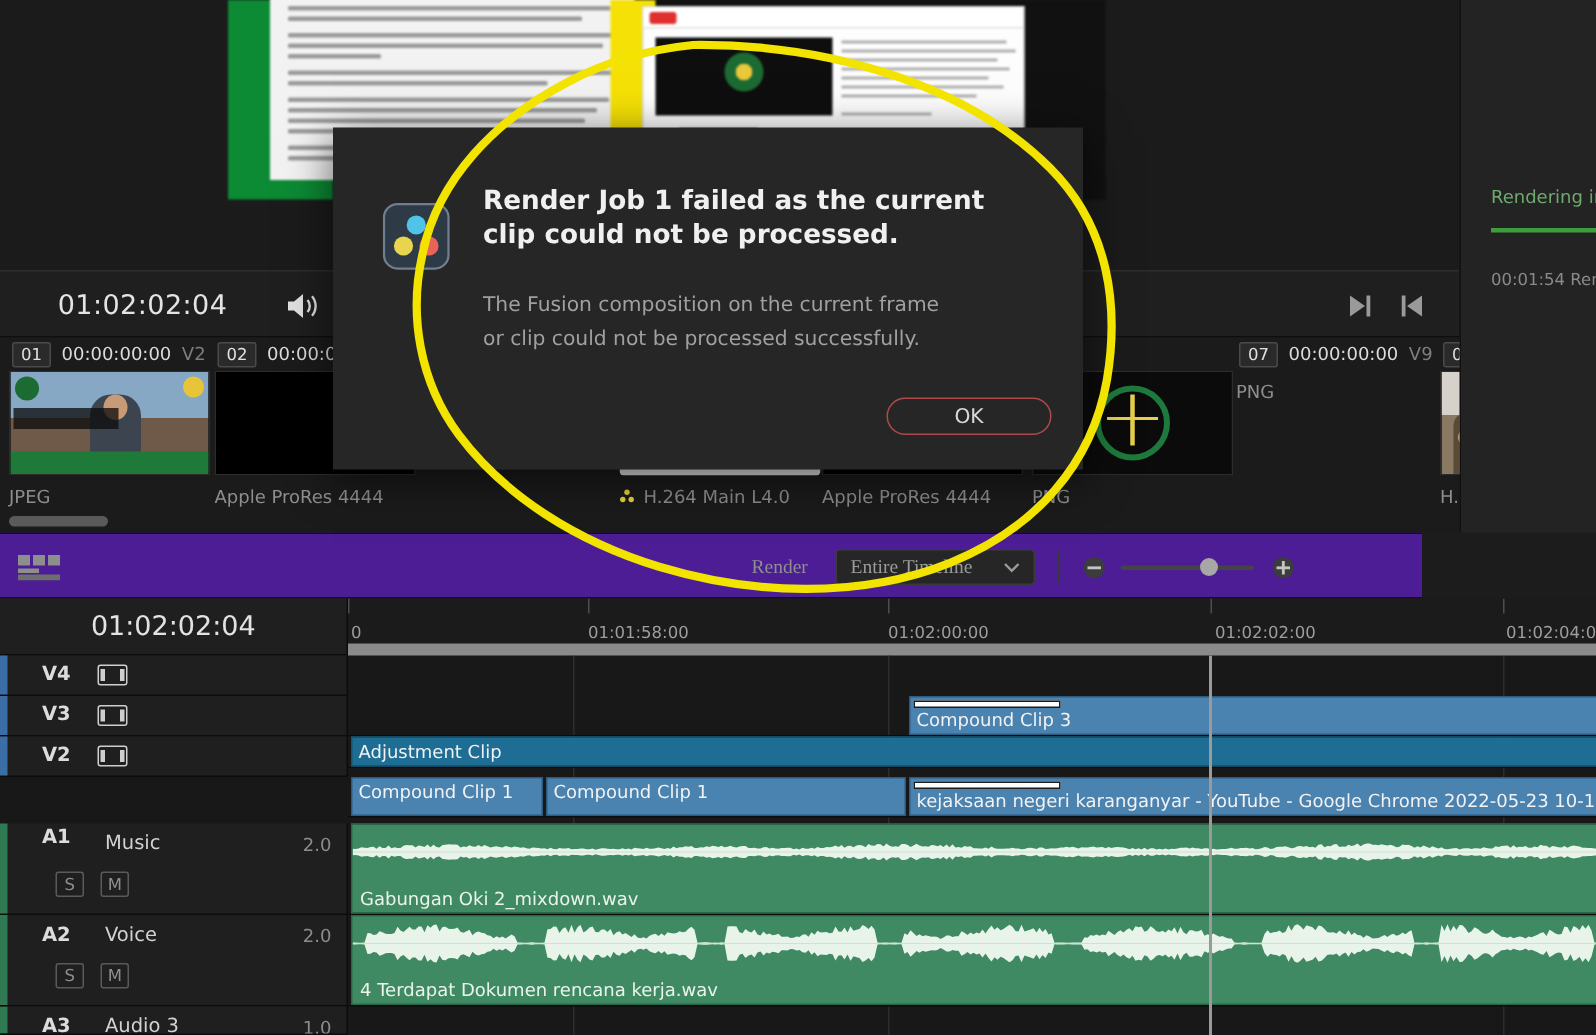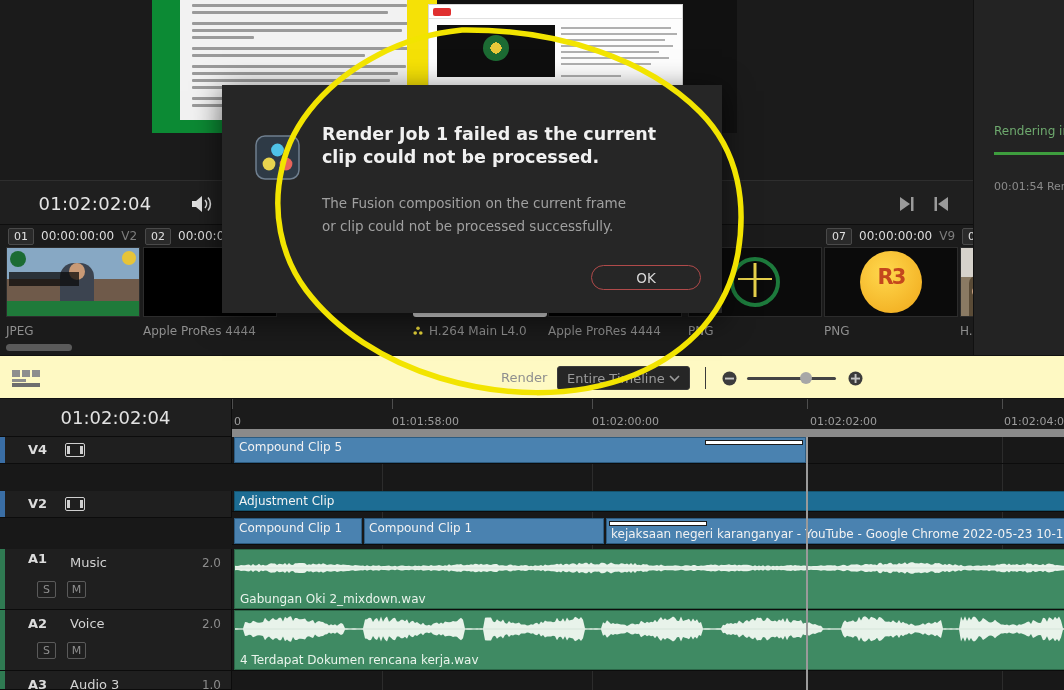--- a/index.html
+++ b/index.html
@@ -72,21 +72,21 @@
       background:radial-gradient(circle at 40% 35%,#ffd84d,#f0a719);}
   .t-r3 .lbl{ position:absolute; left:50%; top:42%; transform:translate(-50%,-50%); font-size:21px; font-weight:bold; color:#c4471d; letter-spacing:-2px;}
   .t-room{ position:absolute; inset:0; background:linear-gradient(#d6d2cb 0 42%,#8a7a63 42% 100%);}
   .t-room .p{ position:absolute; bottom:0; width:17px; height:40px; background:#5a4b36; border-radius:7px 7px 0 0;}
   .t-room .h{ position:absolute; width:11px; height:11px; border-radius:50%; background:#caa182;}
 
   
   #strip-scroll{ position:absolute; left:6px; top:344px; width:66px; height:7px; background:#5a5a5a; border-radius:4px;}
 
   
-  #toolbar{ position:absolute; left:0; top:355px; width:1064px; height:44px; background:#fef9c3; border-top:1px solid #111; border-bottom:1px solid #111;}
+  #toolbar{ position:absolute; left:0; top:355px; width:948px; height:44px; background:#4c1d95; border-top:1px solid #111; border-bottom:1px solid #111;font-family:Liberation Serif, serif;}
   #tl-view-icon{ position:absolute; left:12px; top:14px; width:30px; height:17px;}
   #render-label{ position:absolute; left:501px; top:14px; font-size:13px; color:#8f8f8f;}
   #render-range{ position:absolute; left:557px; top:10px; width:133px; height:24px; border:1px solid #3b3b3b; border-radius:3px;
       background:#262626; display:flex; align-items:center; justify-content:space-between; padding:0 9px; cursor:pointer;}
   #render-range span{ font-size:13px; color:#9a9a9a;}
   #tb-div{ position:absolute; left:705px; top:11px; width:1px; height:22px; background:#3b3b3b;}
   #zoom-out{ position:absolute; left:721px; top:15px; width:17px; height:15px; cursor:pointer;}
   #zoom-in{ position:absolute; left:847px; top:15px; width:17px; height:15px; cursor:pointer;}
   #zoom-track{ position:absolute; left:747px; top:21px; width:89px; height:3px; background:#444; border-radius:2px; cursor:pointer;}
   #zoom-knob{ position:absolute; left:806px; top:16px; width:12px; height:12px; border-radius:50%; background:#a7a7a7; cursor:pointer;}
@@ -279,26 +279,20 @@
         <span>PNG</span>
       </div>
   </div>
 
   <div class="media-item" style="left:824px;width:150px">
     <div class="mi-head">
       <span class="mi-num">07</span>
       <span class="mi-tc">00:00:00:00</span>
       <span class="mi-track">V9</span>
     </div>
-    <div class="mi-thumb" style="width:134px">
-      <div class="t-r3">
-          <div class="disc"></div>
-          <div class="lbl">R3</div>
-        </div>
-    </div>
     <div class="mi-codec">
         <span>PNG</span>
       </div>
   </div>
 
   <div class="media-item" style="left:960px;width:150px">
     <div class="mi-head">
       <span class="mi-num">08</span>
 
     </div>
@@ -363,20 +357,25 @@
     <span class="rtime" style="left:578px">01:02:02:00</span>
     <span class="rtime" style="left:772px">01:02:04:00</span>
   </div>
   <div id="ruler-scroll"></div>
 
   <div class="track-row" style="top:38px;height:27px">
     <div class="tcolor" style="background:#3a6ea5"></div>
     <div class="tname" style="top:5px">V4</div>
     <div class="vicon" style="top:6px"></div>
   </div>
+  <div class="track-row" style="top:65px;height:27px">
+    <div class="tcolor" style="background:#3a6ea5"></div>
+    <div class="tname" style="top:5px">V3</div>
+    <div class="vicon" style="top:6px"></div>
+  </div>
   <div class="track-row" style="top:92px;height:27px">
     <div class="tcolor" style="background:#3a6ea5"></div>
     <div class="tname" style="top:5px">V2</div>
     <div class="vicon" style="top:6px"></div>
   </div>
 
   <div class="track-row" style="top:150px;height:61px">
     <div class="tcolor" style="background:#2f7a52"></div>
     <div class="tname" style="top:2px">A1</div>
     <div class="tlabel" style="top:6px">Music</div>
@@ -399,27 +398,27 @@
     <div class="tname" style="top:6px">A3</div>
     <div class="tlabel" style="top:6px">Audio 3</div>
     <div class="tchan" style="top:7px">1.0</div>
   </div>
 
   <div id="clips">
     <span class="vline" style="left:150px"></span>
     <span class="vline" style="left:360px"></span>
     <span class="vline" style="left:770px"></span>
 
-    <div class="lane" style="top:0;height:27px">
-      <div class="clip video" style="left:2px;width:572px">
-        <div class="handle" style="left:470px;width:98px"></div>
-        <div class="ctitle">Compound Clip 5</div>
-      </div>
-    </div>
-
+
+    <div class="lane" style="top:27px;height:27px">
+      <div class="clip video" style="left:374px;width:690px">
+        <div class="handle" style="left:2px;width:98px"></div>
+        <div class="ctitle" style="top:8px">Compound Clip 3</div>
+      </div>
+    </div>
 
     <div class="lane" style="top:54px;height:21px">
       <div class="clip adj" style="left:2px;width:1062px">
         <div class="ctitle">Adjustment Clip</div>
       </div>
     </div>
 
     <div class="lane" style="top:81px;height:27px">
       <div class="clip video" style="left:2px;width:128px">
         <div class="ctitle">Compound Clip 1</div>

